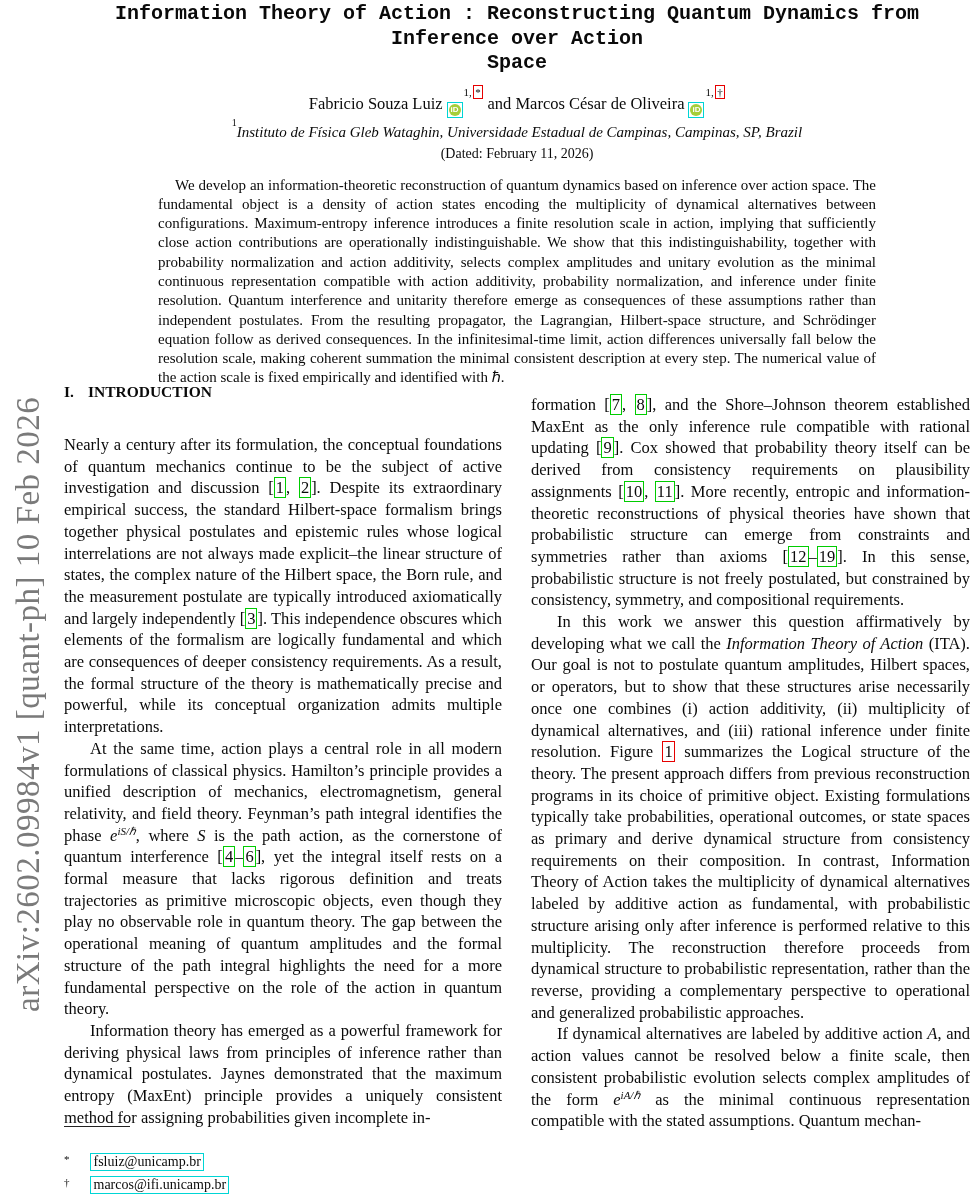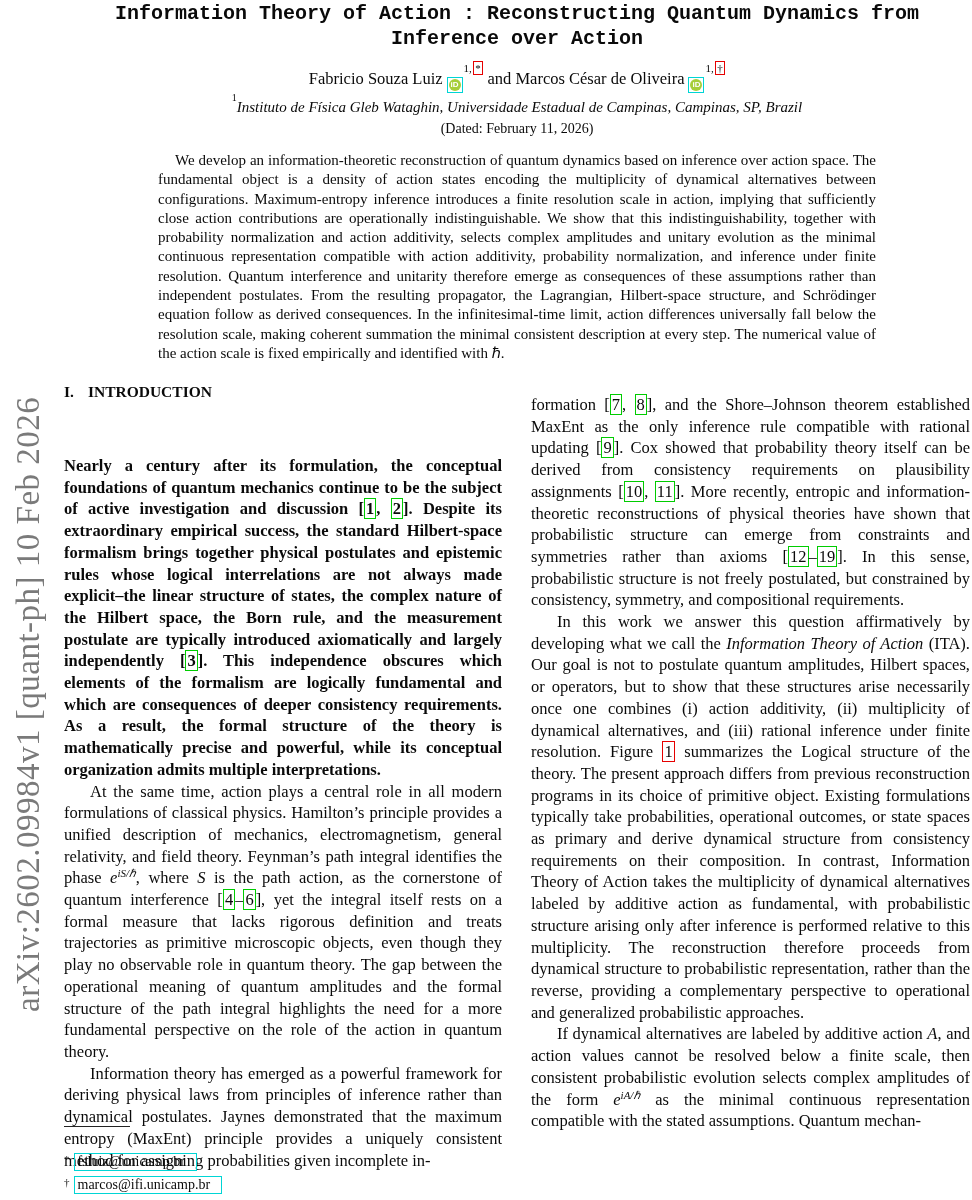--- a/index.html
+++ b/index.html
@@ -111,21 +111,21 @@
   .col-left  { left: 64px;  width: 438px; }
   .col-right { left: 531px; width: 439px; }
   .section-heading {
     text-align: left;
     font-weight: bold;
     font-size: 15.5px;
     line-height: 20px;
     margin-top: 4px;
   }
   .section-heading .sec-num { margin-right: 14px; }
-  .col-left .para:first-of-type { margin-top: 53px; font-weight: bold; }
+  .col-left .para:first-of-type { margin-top: 32px; }
   .para { text-indent: 26px; }
   .para.noindent { text-indent: 0; margin-top: 16px; }
   .seg-cite {
     border: 1.2px solid #00cc00;
     padding: 0 1px;
   }
   .seg-figref {
     border: 1.2px solid #e60000;
     padding: 0 1.5px;
   }
@@ -147,33 +147,35 @@
   }
   .footnote { line-height: 21.5px; }
   .fn-mark {
     font-size: 11px;
     position: relative;
     top: -3px;
     margin-right: 4px;
   }
   .fn-email {
     border: 1.5px solid #00d5d5;
-    padding: 0 11px 1px 3px;
+    padding: 0 2px 1px 3px;
+    margin-left: 16px;
   }
 </style>
 </head>
 <body>
 
 <div class="page">
 
   <div class="watermark">arXiv:2602.09984v1  [quant-ph]  10 Feb 2026</div>
 
   <div class="head">
     <h1 class="title">
       <div>Information Theory of Action : Reconstructing Quantum Dynamics from Inference over Action</div>
+      <div>Space</div>
     </h1>
 
     <div class="authors"><span>Fabricio Souza Luiz</span><span class="orcid-wrap"><span class="orcid">iD</span></span><sup class="affnum">1,</sup><sup class="markbox">*</sup><span> and </span><span>Marcos César de Oliveira</span><span class="orcid-wrap"><span class="orcid">iD</span></span><sup class="affnum">1,</sup><sup class="markbox">†</sup></div>
 
     <div class="affiliation"><sup>1</sup><span class="aff-text">Instituto de Física Gleb Wataghin, Universidade Estadual de Campinas, Campinas, SP, Brazil</span></div>
 
     <div class="dateline">(Dated: February 11, 2026)</div>
 
     <div class="abstract">We develop an information-theoretic reconstruction of quantum dynamics based on inference over action space. The fundamental object is a density of action states encoding the multiplicity of dynamical alternatives between configurations. Maximum-entropy inference introduces a finite resolution scale in action, implying that sufficiently close action contributions are operationally indistinguishable. We show that this indistinguishability, together with probability normalization and action additivity, selects complex amplitudes and unitary evolution as the minimal continuous representation compatible with action additivity, probability normalization, and inference under finite resolution. Quantum interference and unitarity therefore emerge as consequences of these assumptions rather than independent postulates. From the resulting propagator, the Lagrangian, Hilbert-space structure, and Schrödinger equation follow as derived consequences. In the infinitesimal-time limit, action differences universally fall below the resolution scale, making coherent summation the minimal consistent description at every step. The numerical value of the action scale is fixed empirically and identified with ℏ.</div>
   </div>

